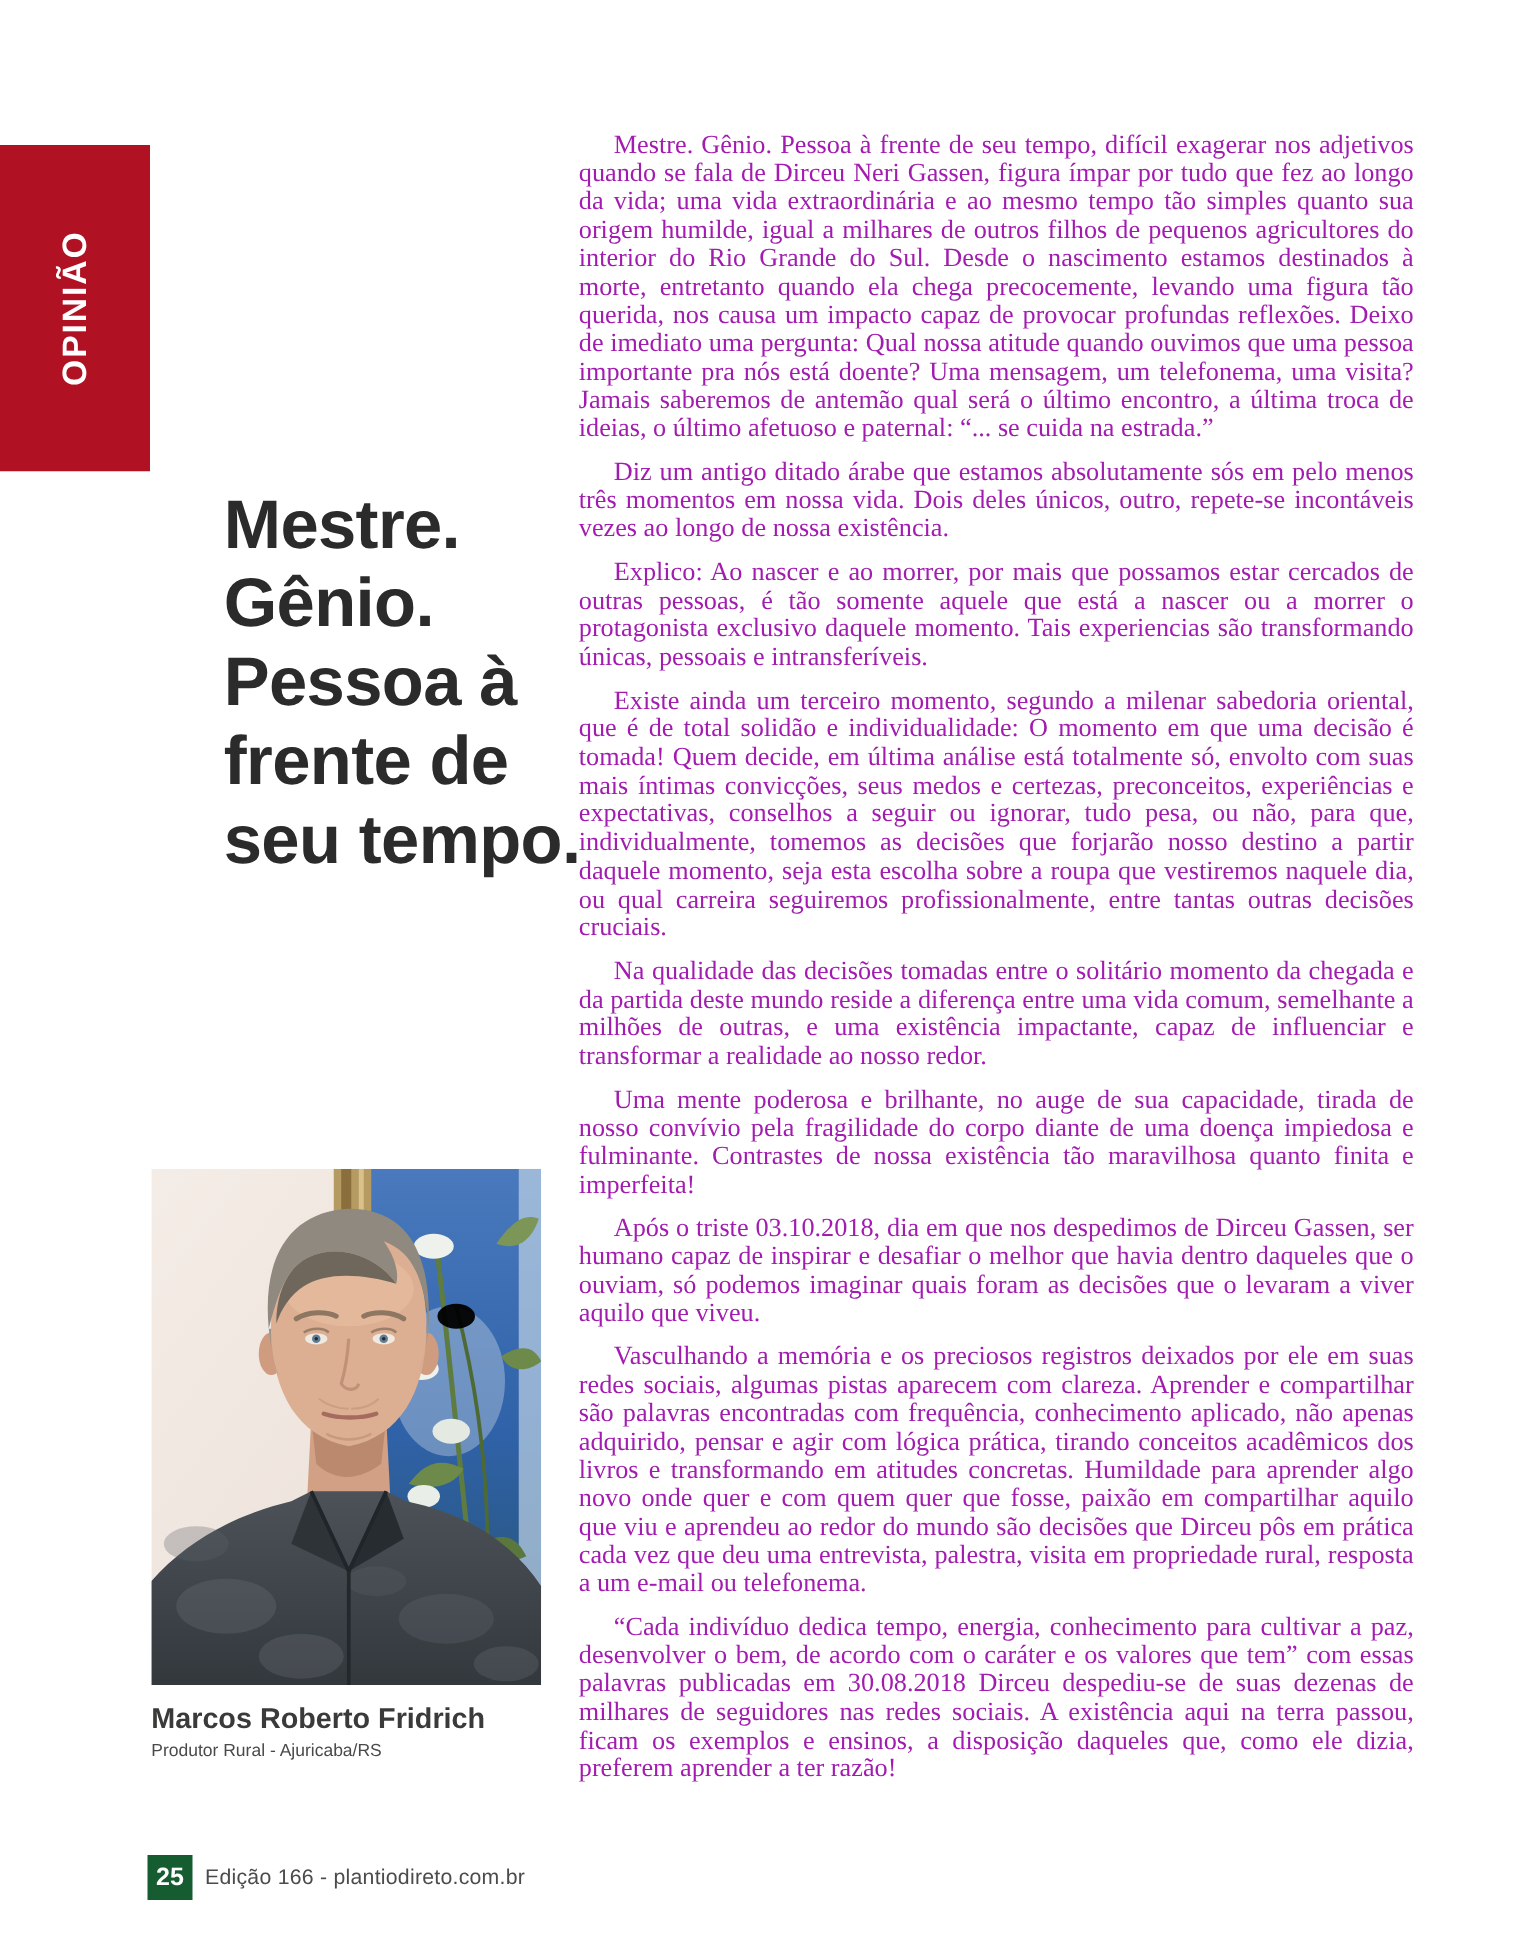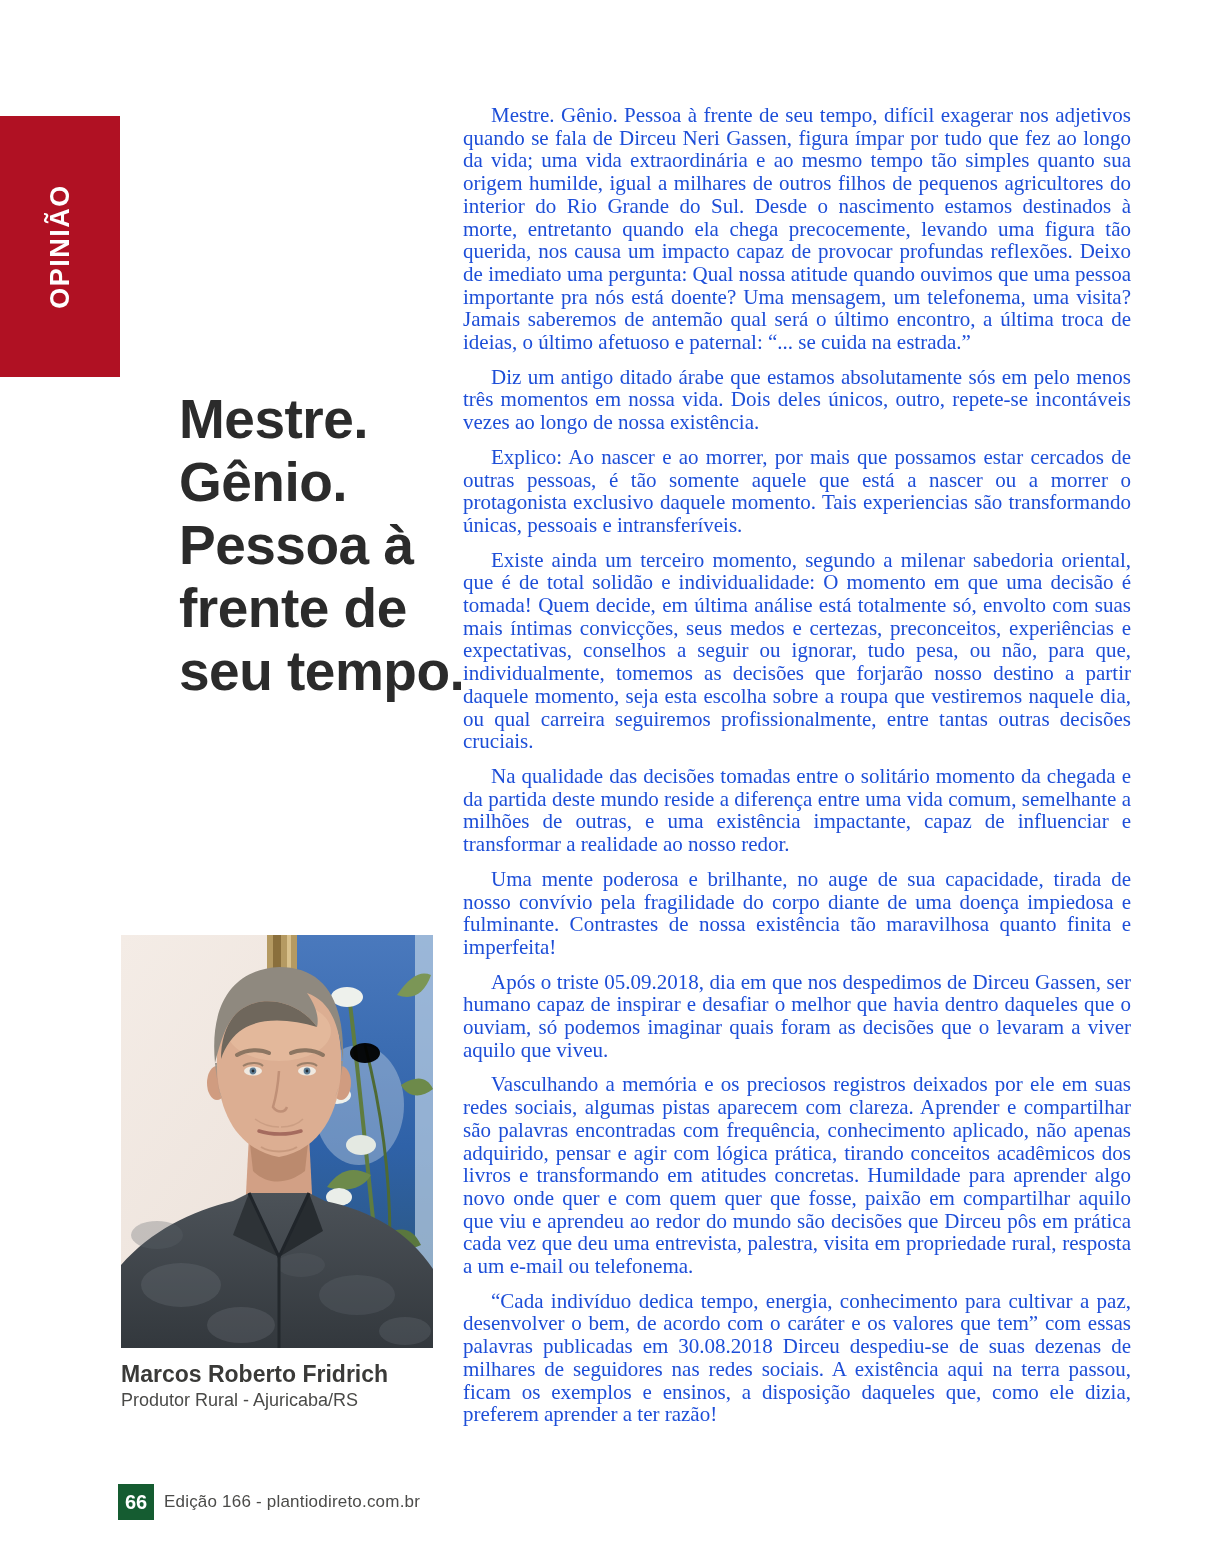--- a/index.html
+++ b/index.html
@@ -34,21 +34,21 @@
     color:#2b2b2b;
     white-space:pre-line;
     letter-spacing:-0.5px;
   }
   
   .article{
     position:absolute;left:463px;top:104px;width:668px;
     font-family:"Liberation Serif",serif;
     font-size:21px;
     line-height:22.7px;
-    color:#1d4ed8;
+    color:#a21caf;
     text-align:justify;
     hyphens:auto;
     -webkit-hyphens:auto;
   }
   .article p{
     margin:0 0 12px 0;
     text-indent:28px;
   }
   
   .photo-wrap{
@@ -56,21 +56,21 @@
     overflow:hidden;
   }
   .photo-wrap svg{display:block;}
   .caption{
     position:absolute;left:121px;top:1360px;width:312px;
   }
   .caption .author-name{
     font-size:23px;font-weight:700;color:#3a3a38;line-height:28px;margin:0;
   }
   .caption .author-role{
-    font-size:18px;color:#4a4a48;line-height:24px;margin:0;
+    font-size:14px;color:#4a4a48;line-height:24px;margin:0;
   }
   
   .footer{
     position:absolute;left:118px;top:1484px;height:36px;
     display:flex;align-items:center;
   }
   .page-badge{
     width:36px;height:36px;background:#155c31;color:#ffffff;
     display:flex;align-items:center;justify-content:center;
     font-weight:700;font-size:20px;
@@ -95,21 +95,21 @@
 frente de
 seu tempo.</h1>
 
   <div class="article">
     <p>Mestre. Gênio. Pessoa à frente de seu tempo, difícil exagerar nos adjetivos quando se fala de Dirceu Neri Gassen, figura ímpar por tudo que fez ao longo da vida; uma vida extraordinária e ao mesmo tempo tão simples quanto sua origem humilde, igual a milhares de outros filhos de pequenos agricultores do interior do Rio Grande do Sul. Desde o nascimento estamos destinados à morte, entretanto quando ela chega precocemente, levando uma figura tão querida, nos causa um impacto capaz de provocar profundas reflexões. Deixo de imediato uma pergunta: Qual nossa atitude quando ouvimos que uma pessoa importante pra nós está doente? Uma mensagem, um telefonema, uma visita? Jamais saberemos de antemão qual será o último encontro, a última troca de ideias, o último afetuoso e paternal: “... se cuida na estrada.”</p>
     <p>Diz um antigo ditado árabe que estamos absolutamente sós em pelo menos três momentos em nossa vida. Dois deles únicos, outro, repete-se incontáveis vezes ao longo de nossa existência.</p>
     <p>Explico: Ao nascer e ao morrer, por mais que possamos estar cercados de outras pessoas, é tão somente aquele que está a nascer ou a morrer o protagonista exclusivo daquele momento. Tais experiencias são transformando únicas, pessoais e intransferíveis.</p>
     <p>Existe ainda um terceiro momento, segundo a milenar sabedoria oriental, que é de total solidão e individualidade: O momento em que uma decisão é tomada! Quem decide, em última análise está totalmente só, envolto com suas mais íntimas convicções, seus medos e certezas, preconceitos, experiências e expectativas, conselhos a seguir ou ignorar, tudo pesa, ou não, para que, individualmente, tomemos as decisões que forjarão nosso destino a partir daquele momento, seja esta escolha sobre a roupa que vestiremos naquele dia, ou qual carreira seguiremos profissionalmente, entre tantas outras decisões cruciais.</p>
     <p>Na qualidade das decisões tomadas entre o solitário momento da chegada e da partida deste mundo reside a diferença entre uma vida comum, semelhante a milhões de outras, e uma existência impactante, capaz de influenciar e transformar a realidade ao nosso redor.</p>
     <p>Uma mente poderosa e brilhante, no auge de sua capacidade, tirada de nosso convívio pela fragilidade do corpo diante de uma doença impiedosa e fulminante. Contrastes de nossa existência tão maravilhosa quanto finita e imperfeita!</p>
-    <p>Após o triste 05.09.2018, dia em que nos despedimos de Dirceu Gassen, ser humano capaz de inspirar e desafiar o melhor que havia dentro daqueles que o ouviam, só podemos imaginar quais foram as decisões que o levaram a viver aquilo que viveu.</p>
+    <p>Após o triste 03.10.2018, dia em que nos despedimos de Dirceu Gassen, ser humano capaz de inspirar e desafiar o melhor que havia dentro daqueles que o ouviam, só podemos imaginar quais foram as decisões que o levaram a viver aquilo que viveu.</p>
     <p>Vasculhando a memória e os preciosos registros deixados por ele em suas redes sociais, algumas pistas aparecem com clareza. Aprender e compartilhar são palavras encontradas com frequência, conhecimento aplicado, não apenas adquirido, pensar e agir com lógica prática, tirando conceitos acadêmicos dos livros e transformando em atitudes concretas. Humildade para aprender algo novo onde quer e com quem quer que fosse, paixão em compartilhar aquilo que viu e aprendeu ao redor do mundo são decisões que Dirceu pôs em prática cada vez que deu uma entrevista, palestra, visita em propriedade rural, resposta a um e-mail ou telefonema.</p>
     <p>“Cada indivíduo dedica tempo, energia, conhecimento para cultivar a paz, desenvolver o bem, de acordo com o caráter e os valores que tem” com essas palavras publicadas em 30.08.2018 Dirceu despediu-se de suas dezenas de milhares de seguidores nas redes sociais. A existência aqui na terra passou, ficam os exemplos e ensinos, a disposição daqueles que, como ele dizia, preferem aprender a ter razão!</p>
   </div>
 
   <div class="photo-wrap">
     <svg width="312" height="413" viewBox="0 0 312 413" xmlns="http://www.w3.org/2000/svg">
 
       <defs>
         <linearGradient id="wall" x1="0" y1="0" x2="1" y2="1">
           <stop offset="0" stop-color="#f4ece6"></stop>
@@ -197,17 +197,17 @@
       <path d="M140 212 C 150 218 166 218 176 212" stroke="#b98a6f" stroke-width="2" fill="none" opacity="0.6"></path>
     </svg>
   </div>
 
   <div class="caption">
     <p class="author-name">Marcos Roberto Fridrich</p>
     <p class="author-role">Produtor Rural - Ajuricaba/RS</p>
   </div>
 
   <div class="footer">
-    <div class="page-badge">66</div>
+    <div class="page-badge">25</div>
     <div class="footer-text">Edição 166 - plantiodireto.com.br</div>
   </div>
 
 </div>
 
 </body></html>

